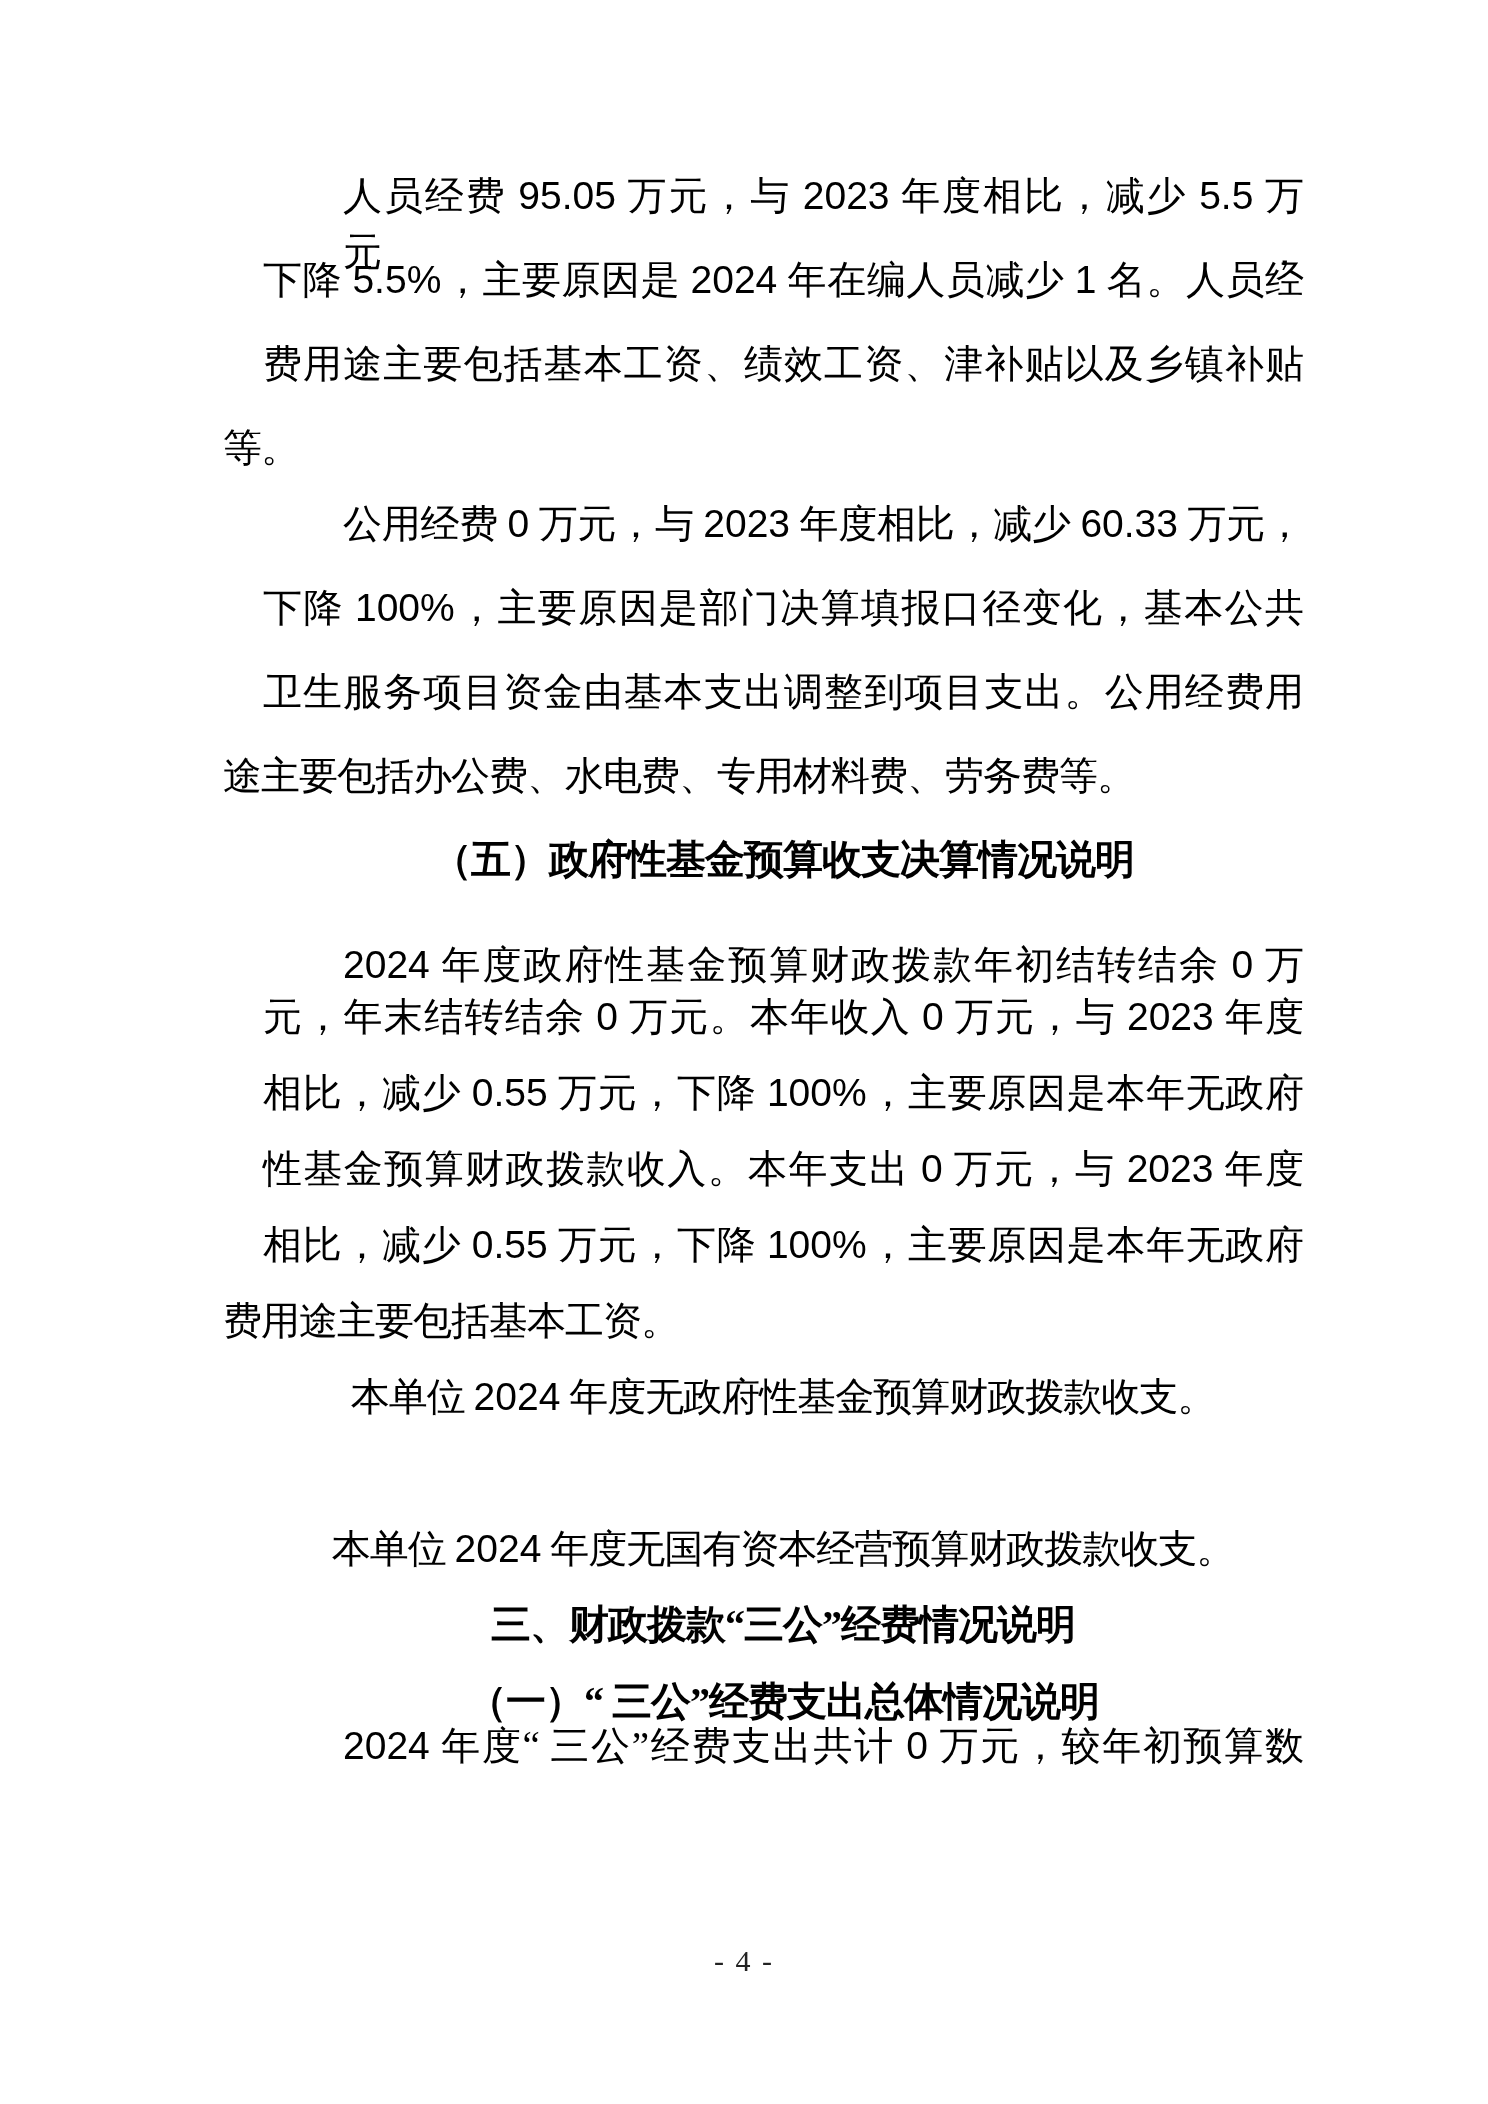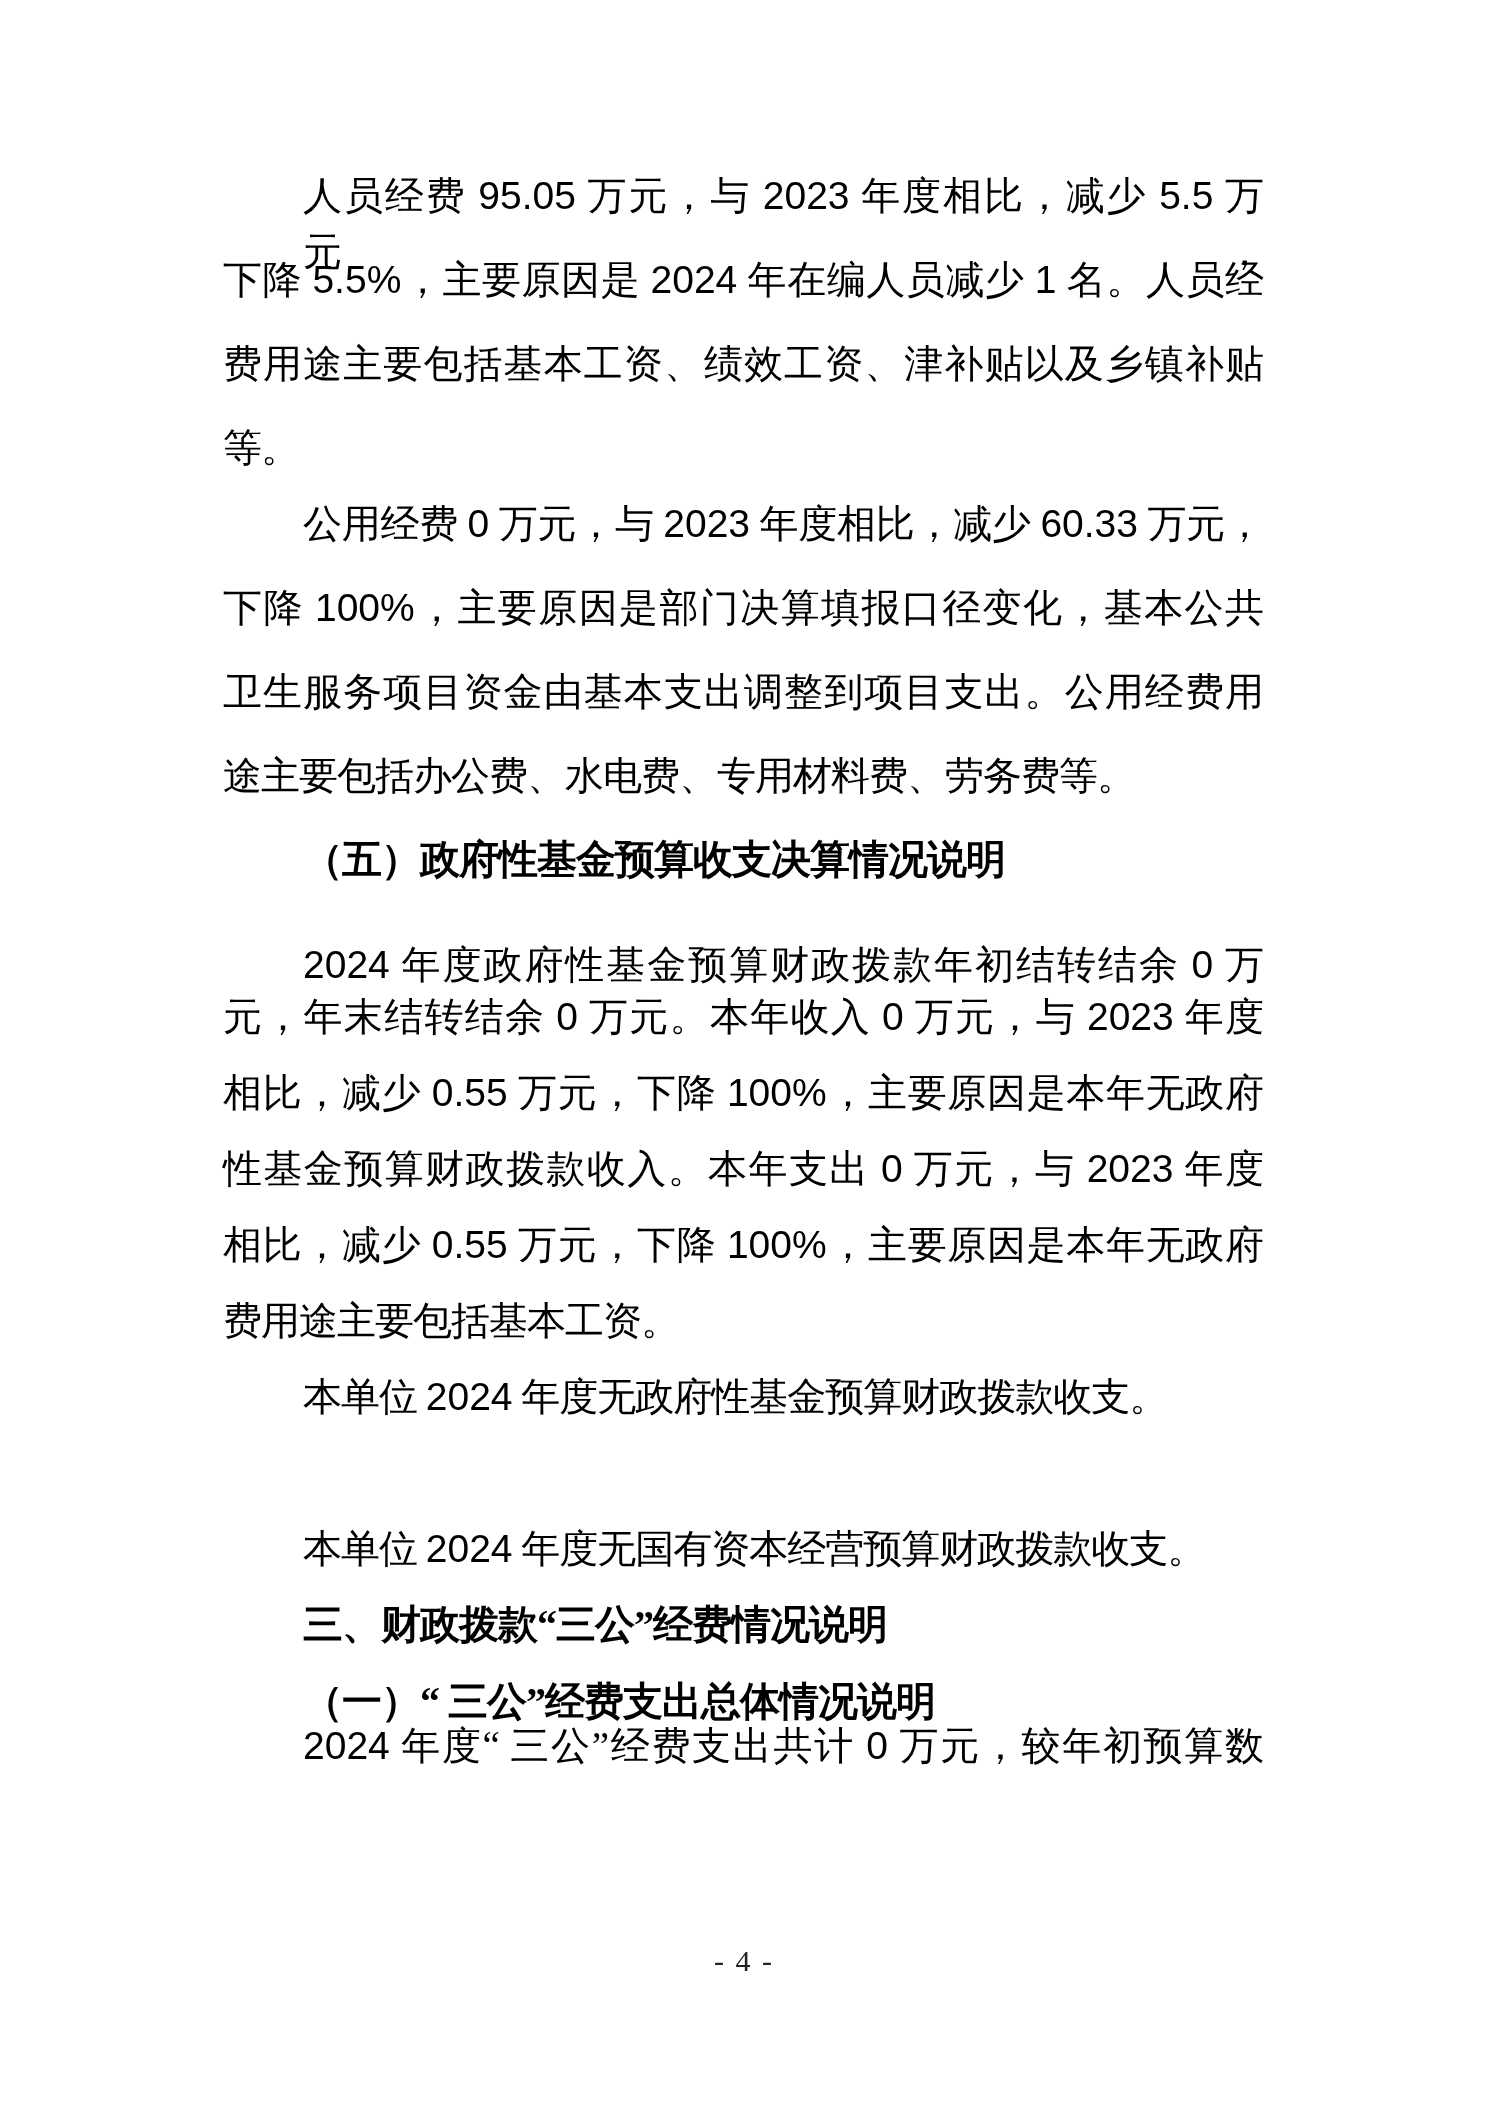--- a/index.html
+++ b/index.html
@@ -23,24 +23,26 @@
     height: 62px;
     font-size: 39px;
     line-height: 56px;
     letter-spacing: -1px;
     white-space: normal;
     overflow: visible;
   }
   .indent {
     padding-left: 80px;
     width: 960px;
+    text-align: center;
   }
   .justify {
     text-align: justify;
     text-align-last: justify;
+    margin-left: 40px;
   }
   .bold {
     font-weight: 700;
     font-size: 40px;
   }
   .num {
     font-family: "Liberation Sans", "DejaVu Sans", sans-serif;
     letter-spacing: 0;
   }
   .footer {

